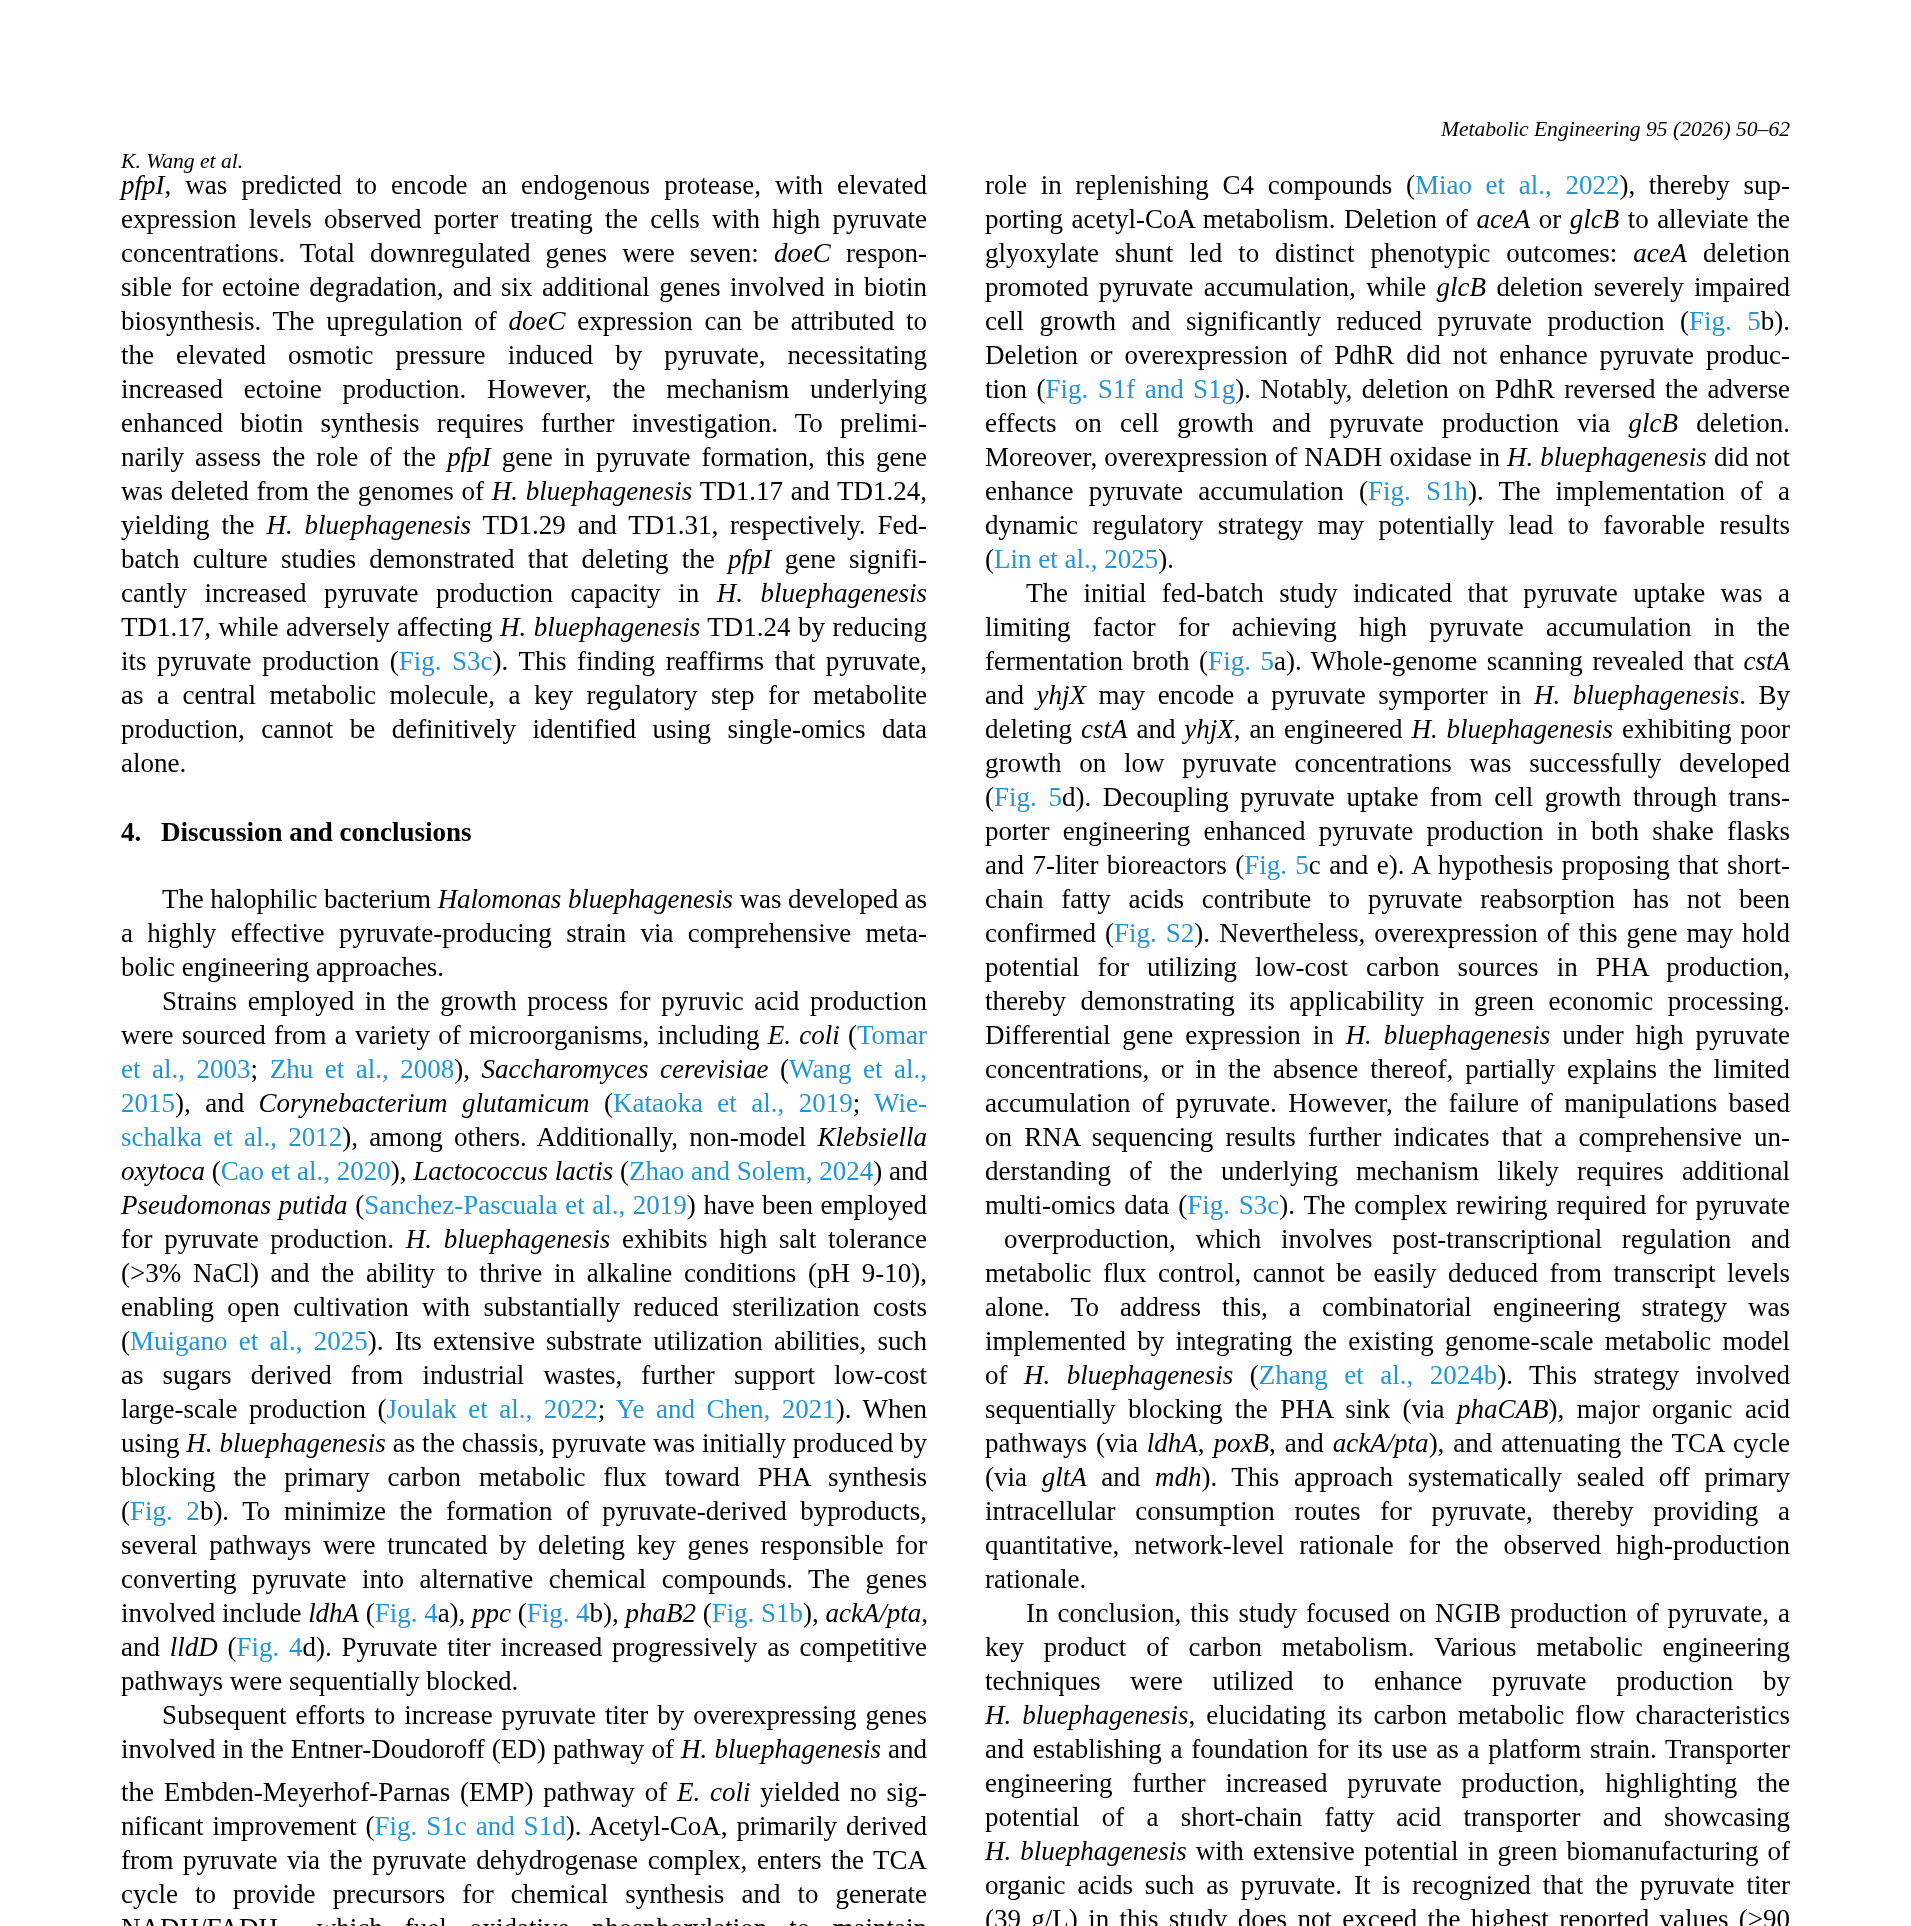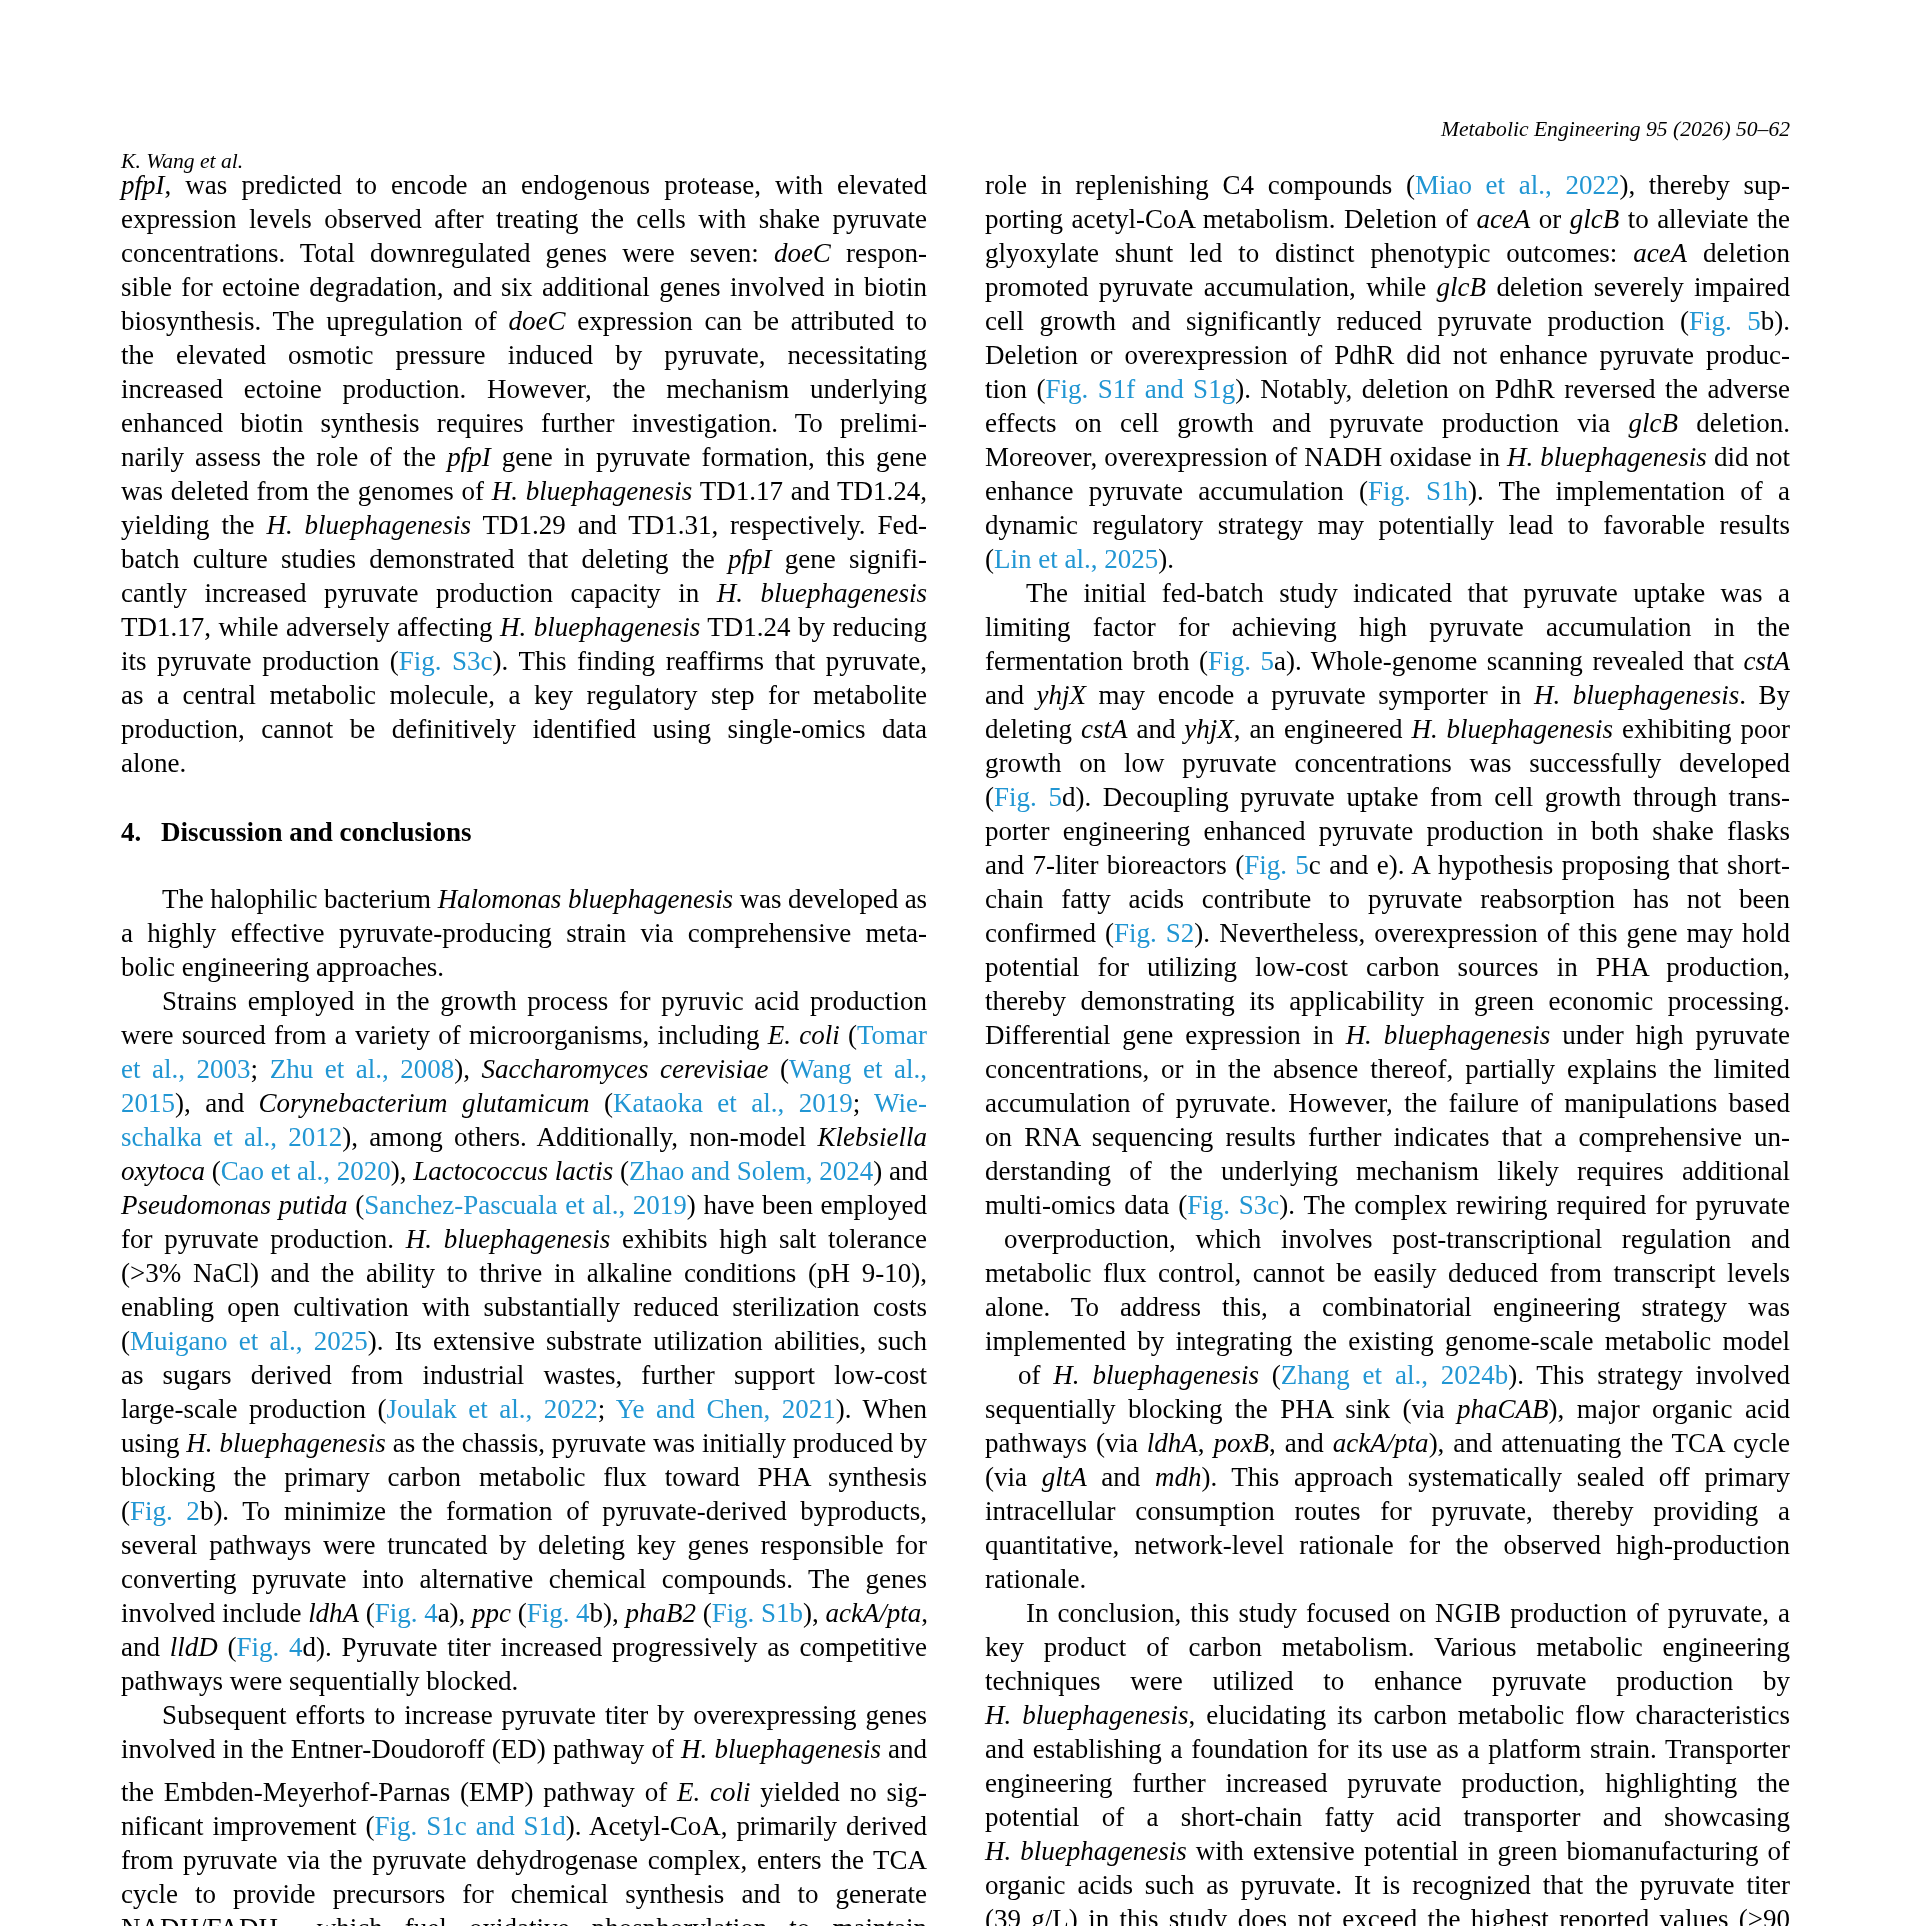--- a/index.html
+++ b/index.html
@@ -24,21 +24,21 @@
 </style>
 </head>
 <body>
 
 <div class="running-head rh-left">K. Wang et al.</div>
 <div class="running-head rh-right">Metabolic Engineering 95 (2026) 50–62</div>
 
 <div class="column col-left">
   <div>
       <div class="line" style="white-space: normal;"><span class="seg-i">pfpI</span><span>, was predicted to encode an endogenous protease, with elevated</span></div>
-      <div class="line" style="white-space: normal;"><span>expression levels observed after treating the cells with shake pyruvate</span></div>
+      <div class="line" style="white-space: normal;"><span>expression levels observed porter treating the cells with high pyruvate</span></div>
       <div class="line" style="white-space: nowrap; letter-spacing: 0px;"><span>concentrations. Total downregulated genes were seven: </span><span class="seg-i">doeC</span><span> respon-</span></div>
       <div class="line" style="white-space: normal;"><span>sible for ectoine degradation, and six additional genes involved in biotin</span></div>
       <div class="line" style="white-space: nowrap; letter-spacing: 0px;"><span>biosynthesis. The upregulation of </span><span class="seg-i">doeC</span><span> expression can be attributed to</span></div>
       <div class="line" style="white-space: normal;"><span>the elevated osmotic pressure induced by pyruvate, necessitating</span></div>
       <div class="line" style="white-space: normal;"><span>increased ectoine production. However, the mechanism underlying</span></div>
       <div class="line" style="white-space: normal;"><span>enhanced biotin synthesis requires further investigation. To prelimi-</span></div>
       <div class="line" style="white-space: normal;"><span>narily assess the role of the </span><span class="seg-i">pfpI</span><span> gene in pyruvate formation, this gene</span></div>
       <div class="line" style="white-space: normal;"><span>was deleted from the genomes of </span><span class="seg-i">H. bluephagenesis</span><span> TD1.17 and TD1.24,</span></div>
       <div class="line" style="white-space: normal;"><span>yielding the </span><span class="seg-i">H. bluephagenesis</span><span> TD1.29 and TD1.31, respectively. Fed-</span></div>
       <div class="line" style="white-space: normal;"><span>batch culture studies demonstrated that deleting the </span><span class="seg-i">pfpI</span><span> gene signifi-</span></div>
@@ -118,21 +118,21 @@
       <div class="line" style="white-space: normal;"><span>Differential gene expression in </span><span class="seg-i">H. bluephagenesis</span><span> under high pyruvate</span></div>
       <div class="line" style="white-space: normal;"><span>concentrations, or in the absence thereof, partially explains the limited</span></div>
       <div class="line" style="white-space: normal;"><span>accumulation of pyruvate. However, the failure of manipulations based</span></div>
       <div class="line" style="white-space: normal;"><span>on RNA sequencing results further indicates that a comprehensive un-</span></div>
       <div class="line" style="white-space: normal;"><span>derstanding of the underlying mechanism likely requires additional</span></div>
       <div class="line" style="white-space: normal;"><span>multi-omics data (</span><span class="seg-l" style="color: rgb(33, 150, 211);">Fig. S3c</span><span>). The complex rewiring required for pyruvate</span></div>
       <div class="line" style="white-space: normal; margin-left: 19px;"><span>overproduction, which involves post-transcriptional regulation and</span></div>
       <div class="line" style="white-space: normal;"><span>metabolic flux control, cannot be easily deduced from transcript levels</span></div>
       <div class="line" style="white-space: normal;"><span>alone. To address this, a combinatorial engineering strategy was</span></div>
       <div class="line" style="white-space: normal;"><span>implemented by integrating the existing genome-scale metabolic model</span></div>
-      <div class="line" style="white-space: nowrap; letter-spacing: 0px; margin-left: 33px;"><span>of </span><span class="seg-i">H. bluephagenesis</span><span> (</span><span class="seg-l" style="color: rgb(33, 150, 211);">Zhang et al., 2024b</span><span>). This strategy involved</span></div>
+      <div class="line" style="white-space: nowrap; letter-spacing: 0px;"><span>of </span><span class="seg-i">H. bluephagenesis</span><span> (</span><span class="seg-l" style="color: rgb(33, 150, 211);">Zhang et al., 2024b</span><span>). This strategy involved</span></div>
       <div class="line" style="white-space: normal;"><span>sequentially blocking the PHA sink (via </span><span class="seg-i">phaCAB</span><span>), major organic acid</span></div>
       <div class="line" style="white-space: normal;"><span>pathways (via </span><span class="seg-i">ldhA</span><span>, </span><span class="seg-i">poxB</span><span>, and </span><span class="seg-i">ackA/pta</span><span>), and attenuating the TCA cycle</span></div>
       <div class="line" style="white-space: normal;"><span>(via </span><span class="seg-i">gltA</span><span> and </span><span class="seg-i">mdh</span><span>). This approach systematically sealed off primary</span></div>
       <div class="line" style="white-space: normal;"><span>intracellular consumption routes for pyruvate, thereby providing a</span></div>
       <div class="line" style="white-space: normal;"><span>quantitative, network-level rationale for the observed high-production</span></div>
       <div class="line last" style="white-space: normal;"><span>rationale.</span></div>
       <div class="line indent" style="white-space: normal;"><span>In conclusion, this study focused on NGIB production of pyruvate, a</span></div>
       <div class="line" style="white-space: normal;"><span>key product of carbon metabolism. Various metabolic engineering</span></div>
       <div class="line" style="white-space: normal;"><span>techniques were utilized to enhance pyruvate production by</span></div>
       <div class="line" style="white-space: nowrap; letter-spacing: 0px;"><span class="seg-i">H. bluephagenesis</span><span>, elucidating its carbon metabolic flow characteristics</span></div>

